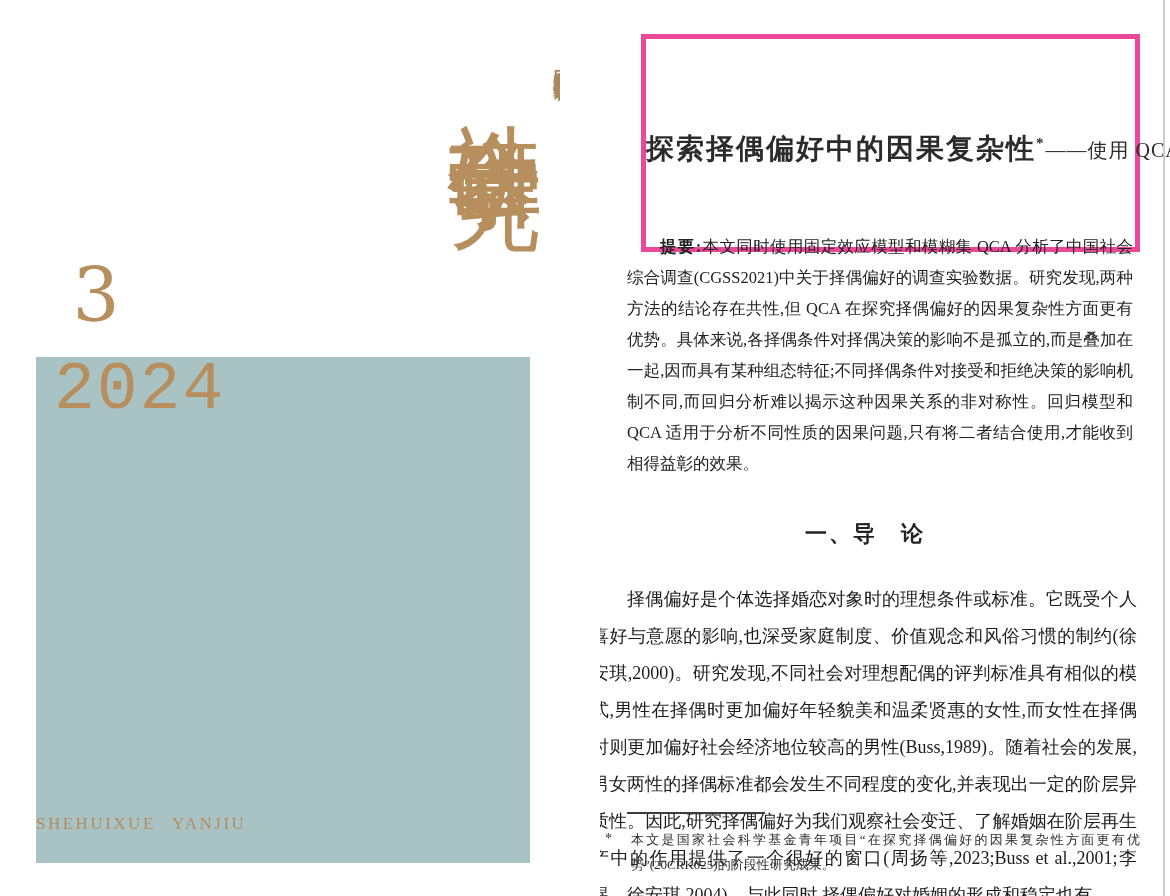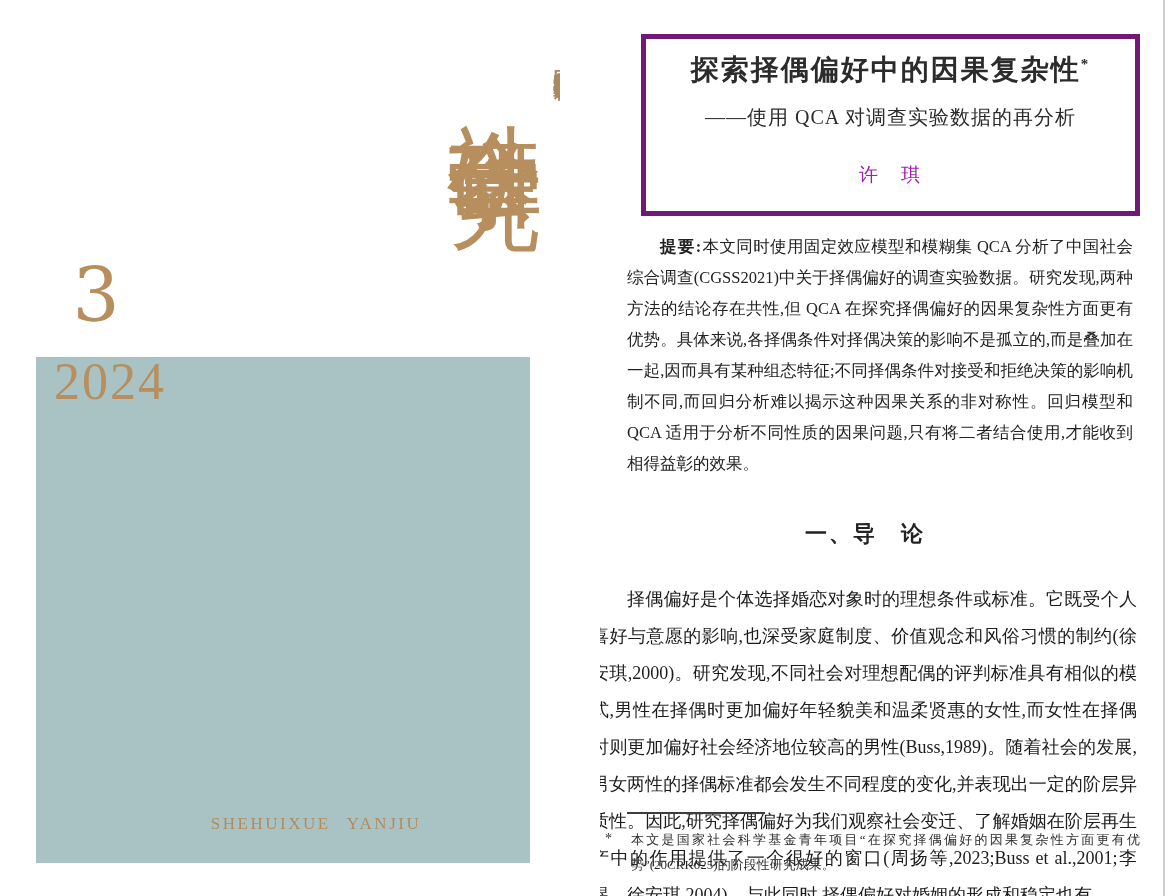--- a/index.html
+++ b/index.html
@@ -10,43 +10,43 @@
   }
   
   .cover{position:absolute;left:0;top:0;width:600px;height:896px;background:#ffffff;}
   .teal-block{position:absolute;left:36px;top:357px;width:494px;height:506px;background:#a9c3c5;}
   .issue-number{
     position:absolute;left:66px;top:258px;width:60px;text-align:center;
     font-size:74px;line-height:1;color:#b78e5e;font-family:"DejaVu Serif",serif;
   }
   .issue-year{
     position:absolute;left:54px;top:356px;
-    font-size:52px;line-height:1;color:#b78e5e;letter-spacing:2px;font-family:Liberation Serif, serif;
+    font-size:68px;line-height:1;color:#b78e5e;letter-spacing:2px;font-family:Liberation Mono, monospace;
   }
   .journal-title-vertical{
     position:absolute;left:444px;top:46px;height:540px;
     writing-mode:vertical-rl;text-orientation:upright;
     font-size:96px;line-height:1.05;letter-spacing:8px;color:#b78e5e;font-weight:400;
   }
   .sponsor-vertical{
     position:absolute;left:551px;top:54px;height:270px;
     writing-mode:vertical-rl;text-orientation:upright;
     font-size:20px;letter-spacing:1px;color:#aa8a60;font-weight:700;
   }
   .romanized{
-    position:absolute;left:36px;top:814px;width:560px;text-align:center;
+    position:absolute;left:36px;top:814px;width:560px;text-align:left;
     font-size:17px;letter-spacing:2.5px;word-spacing:10px;color:#b18c60;
   }
   
   .page{position:absolute;left:560px;top:0;width:610px;height:896px;background:#ffffff;}
   .page-edge-line{position:absolute;left:1163px;top:0;width:2px;height:896px;background:#cdcdcd;}
   .title-box{
-    position:absolute;left:641px;top:34px;width:499px;height:182px;
-    border:5px solid #701a75;box-sizing:border-box;
-    display:flex;flex-direction:column;align-items:center;
+    position:absolute;left:641px;top:34px;width:499px;height:218px;
+    border:5px solid #ec4899;box-sizing:border-box;
+    display:flex;flex-direction:row;align-items:center;
   }
   .article-title{
     margin-top:12px;font-size:28px;font-weight:700;letter-spacing:2px;color:#2b2b2b;white-space:nowrap;
   }
   .article-title sup{font-size:15px;font-weight:700;color:#2b2b2b;}
   .article-subtitle{margin-top:15px;font-size:20px;color:#2b2b2b;letter-spacing:1px;white-space:nowrap;}
   .article-author{margin-top:31px;font-size:19px;color:#a21caf;letter-spacing:2px;}
   .abstract-block{
     position:absolute;left:627px;top:231px;width:506px;
     font-size:16.5px;line-height:31px;color:#222;text-align:justify;

